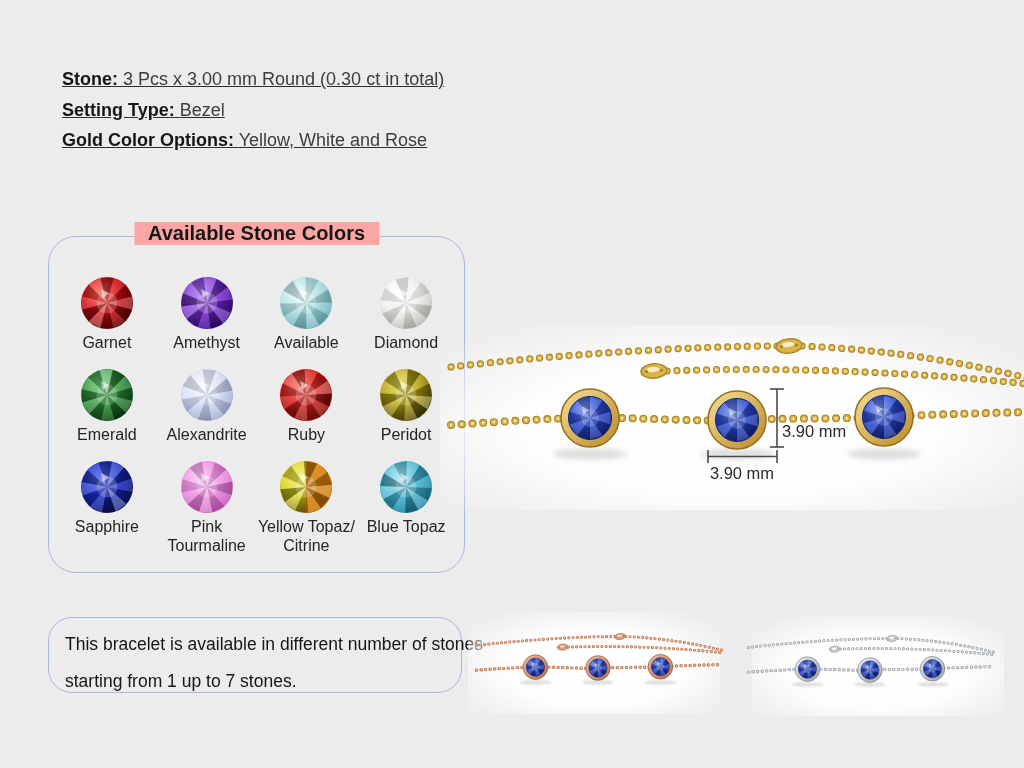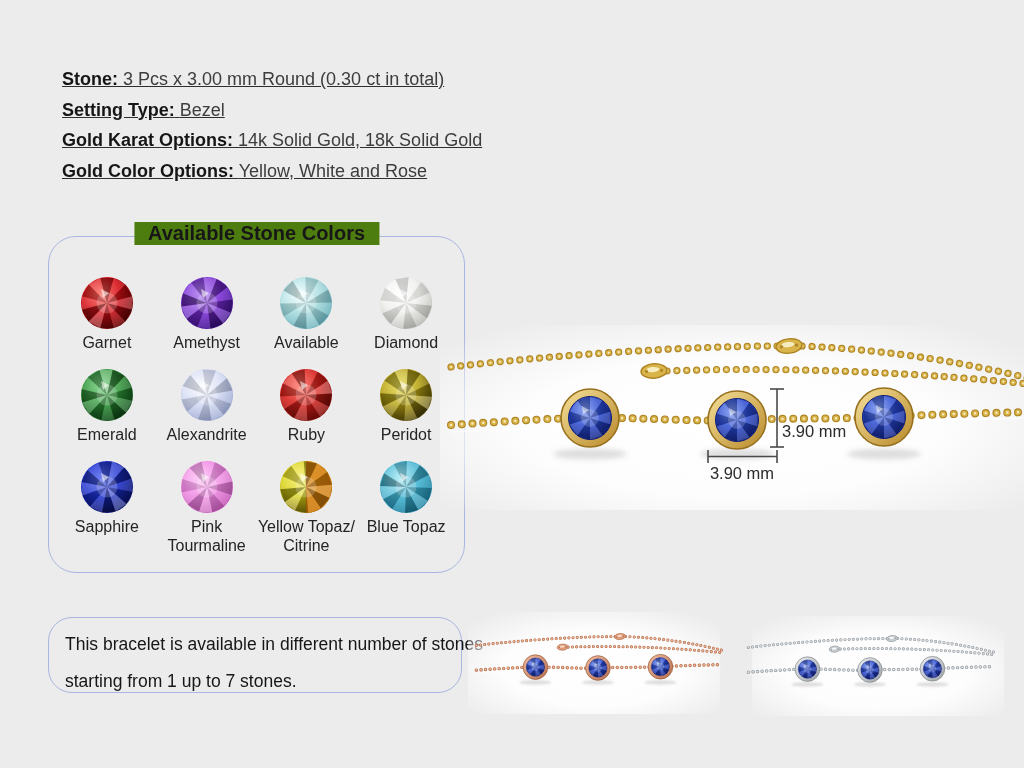--- a/index.html
+++ b/index.html
@@ -18,21 +18,21 @@
   .spec-label { font-weight:bold; color:#161616; }
   .spec-value { font-weight:normal; color:#3d3d3d; }
 
   
   .stone-box {
     position:absolute; left:48px; top:236px; width:417px; height:337px;
     border:1.5px solid #a9b6e0; border-radius:28px;
   }
   .stone-box-title {
     position:absolute; top:-15px; left:50%; transform:translateX(-50%);
-    background:#4d7c0f; padding:0 14px;
+    background:#fca5a5; padding:0 14px;
     font-size:20px; font-weight:bold; color:#171717; white-space:nowrap;
   }
   .stone-box-subtitle {
     margin-top:9px; text-align:center;
     font-size:15px; color:#202020; white-space:nowrap;
   }
   .gem-grid {
     position:absolute; left:8px; right:8px; top:40px;
     display:grid; grid-template-columns:repeat(4,1fr);
     row-gap:17px; justify-items:center; align-items:start;
@@ -66,21 +66,20 @@
     padding:8px 16px 0 16px;
   }
   .note-line { font-size:17.5px; line-height:37px; color:#161616; white-space:nowrap; }
 </style>
 </head>
 <body>
 
 <div class="spec-list">
   <div class="spec-line"><span class="spec-label">Stone:</span> <span class="spec-value">3 Pcs x 3.00 mm Round (0.30 ct in total)</span></div>
   <div class="spec-line"><span class="spec-label">Setting Type:</span> <span class="spec-value">Bezel</span></div>
-  <div class="spec-line"><span class="spec-label">Gold Karat Options:</span> <span class="spec-value">14k Solid Gold, 18k Solid Gold</span></div>
   <div class="spec-line"><span class="spec-label">Gold Color Options:</span> <span class="spec-value">Yellow, White and Rose</span></div>
 </div>
 
 <div class="stone-box">
   <div class="stone-box-title">Available Stone Colors</div>
   <div class="gem-grid" id="gem-grid">
       <div class="gem-cell">
         <svg width="52" height="52" viewBox="-26 -26 52 52">
           <defs>
             <radialGradient id="gg0" cx="38%" cy="32%" r="75%">

